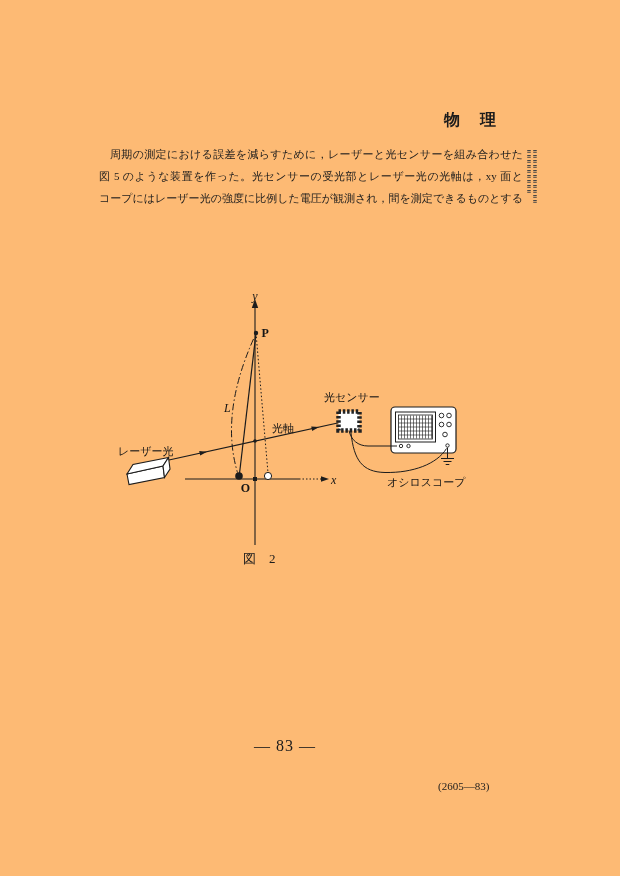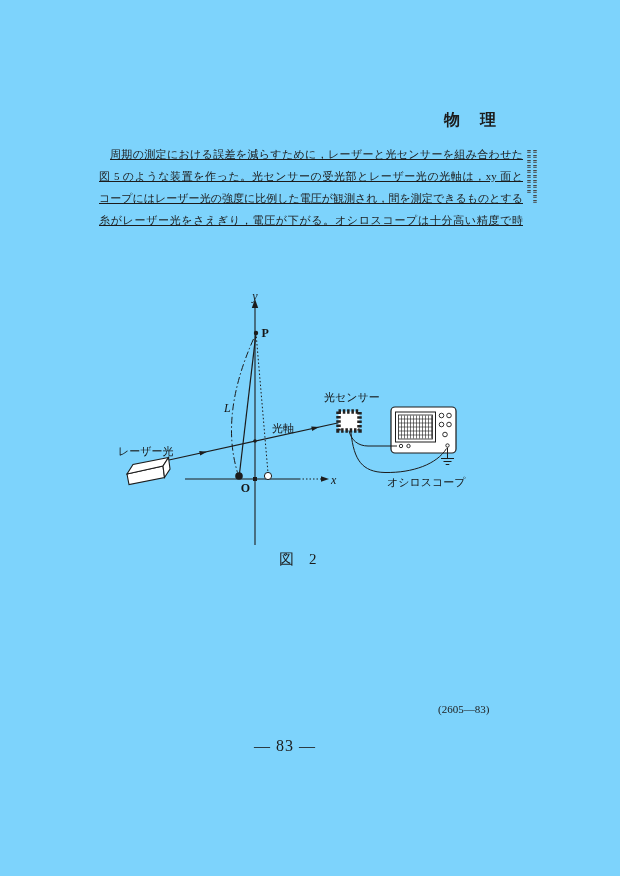--- a/index.html
+++ b/index.html
@@ -1,59 +1,58 @@
 <!DOCTYPE html>
 <html><head>
 <meta charset="utf-8">
 <style>
   html,body{margin:0;padding:0;background:#ffffff;}
   .page{
-    position:relative;width:620px;height:876px;background:#7dd3fc;
+    position:relative;width:620px;height:876px;background:#fdba74;
     font-family:"Liberation Serif","DejaVu Serif",serif;color:#1c1c1c;
     overflow:hidden;
   }
   .header{
     position:absolute;left:444px;top:110px;
     font-size:16px;font-weight:bold;letter-spacing:2px;white-space:pre;
   }
   .para{
     position:absolute;left:99px;top:143px;width:424px;
     font-size:11px;line-height:22px;
   }
-  .para-line{text-align:justify;text-align-last:justify;height:22px;white-space:nowrap;text-decoration:underline;}
+  .para-line{text-align:justify;text-align-last:justify;height:22px;white-space:nowrap;}
   .para-line.first{text-indent:11px;}
   .para-line.last{text-align-last:left;}
   .margin-note{
     position:absolute;left:523px;top:147px;width:14px;height:56px;
     writing-mode:vertical-rl;font-size:5px;line-height:6px;color:#444;
     overflow:hidden;letter-spacing:0;
   }
   .figure-svg{position:absolute;left:110px;top:288px;}
-  .fig-caption{position:absolute;left:243px;top:550px;font-size:15px;white-space:pre;margin-left:36px;}
+  .fig-caption{position:absolute;left:243px;top:550px;font-size:13px;white-space:pre;}
   .footer-page{position:absolute;left:254px;top:737px;font-size:16px;letter-spacing:1px;}
-  .footer-code{position:absolute;left:438px;top:703px;font-size:11px;}
+  .footer-code{position:absolute;left:438px;top:780px;font-size:11px;}
   svg text{font-family:"Liberation Serif","DejaVu Serif",serif;fill:#151515;}
   svg .jp{font-size:11px;}
   svg .math{font-size:12px;font-style:italic;}
   svg .pt{font-size:12px;font-weight:bold;}
 </style>
 </head>
 <body>
 
 <div class="page">
 
   <div class="header">物　理</div>
 
   <div class="margin-note">〓〓〓〓〓〓〓〓〓〓〓〓〓〓〓〓〓〓〓〓</div>
 
   <div class="para">
     <div class="para-line first">周期の測定における誤差を減らすために，レーザーと光センサーを組み合わせた</div>
     <div class="para-line">図 5 のような装置を作った。光センサーの受光部とレーザー光の光軸は，xy 面と</div>
     <div class="para-line">コープにはレーザー光の強度に比例した電圧が観測され，間を測定できるものとする</div>
-    <div class="para-line">糸がレーザー光をさえぎり，電圧が下がる。オシロスコープは十分高い精度で時</div>
   </div>
 
   <svg class="figure-svg" width="360" height="280" viewBox="0 0 360 280">
 
     <g stroke="#1c1c1c" stroke-width="1.1" fill="none">
       <line x1="145" y1="19" x2="145" y2="257"></line>
       <line x1="75" y1="191" x2="189" y2="191"></line>
       <line x1="189" y1="191" x2="212" y2="191" stroke-dasharray="1.5 2"></line>
     </g>
     <polygon points="145,11 141.8,20 148.2,20" fill="#1c1c1c"></polygon>

